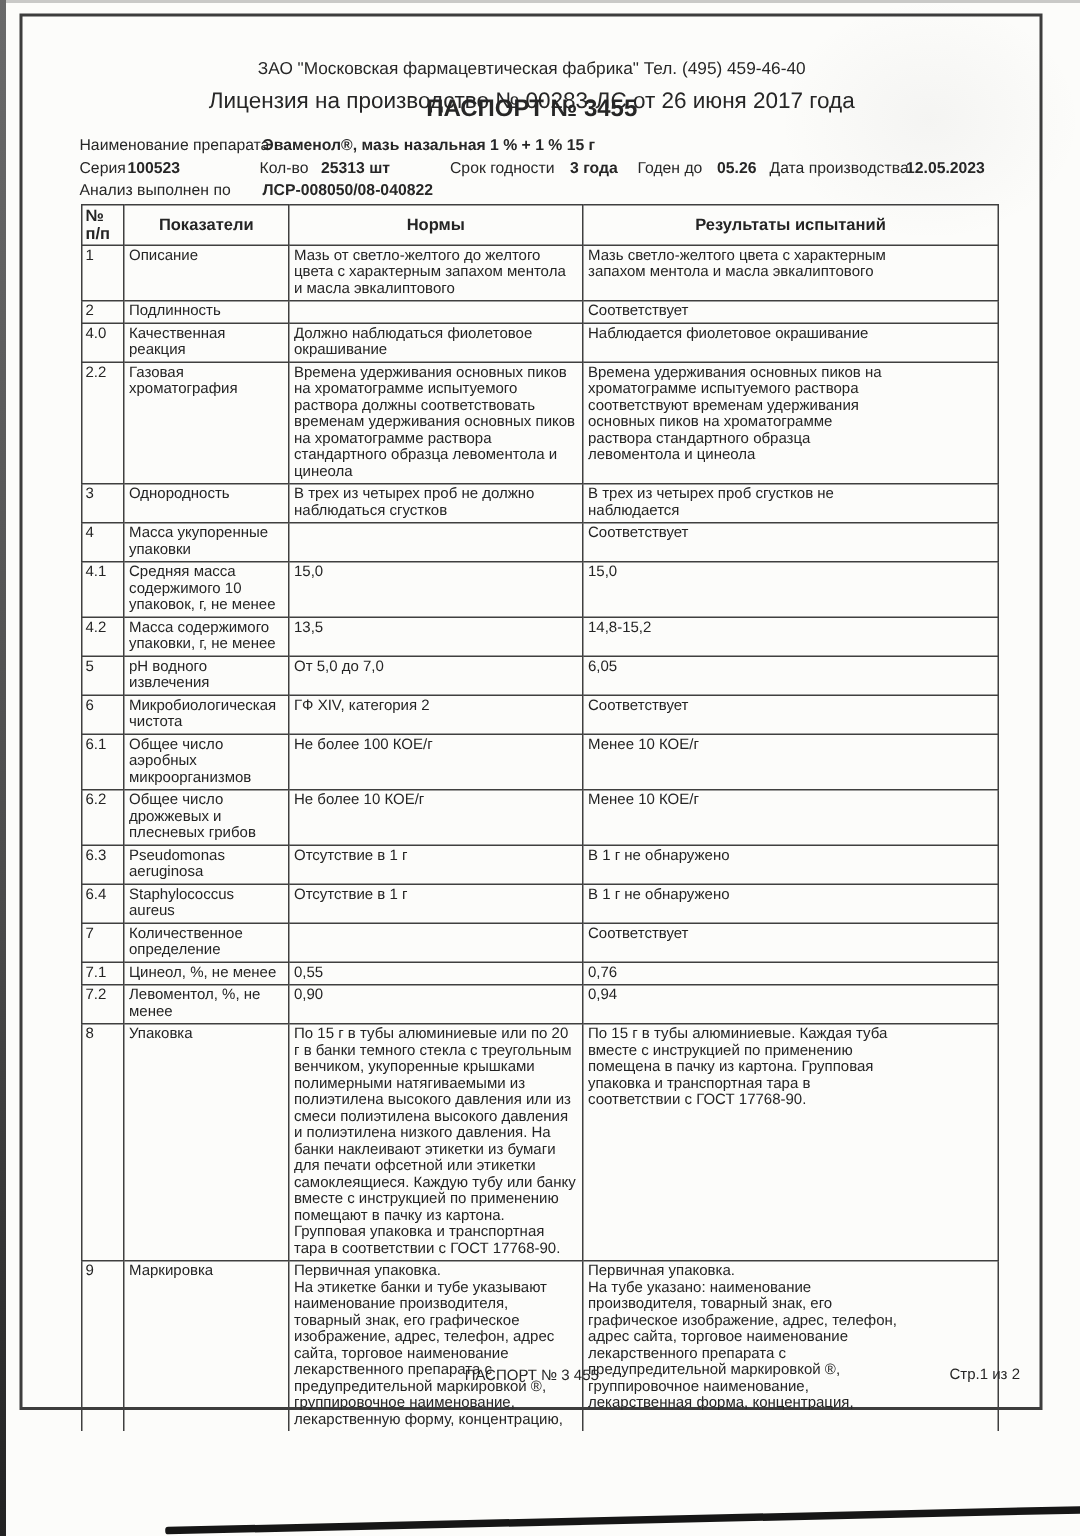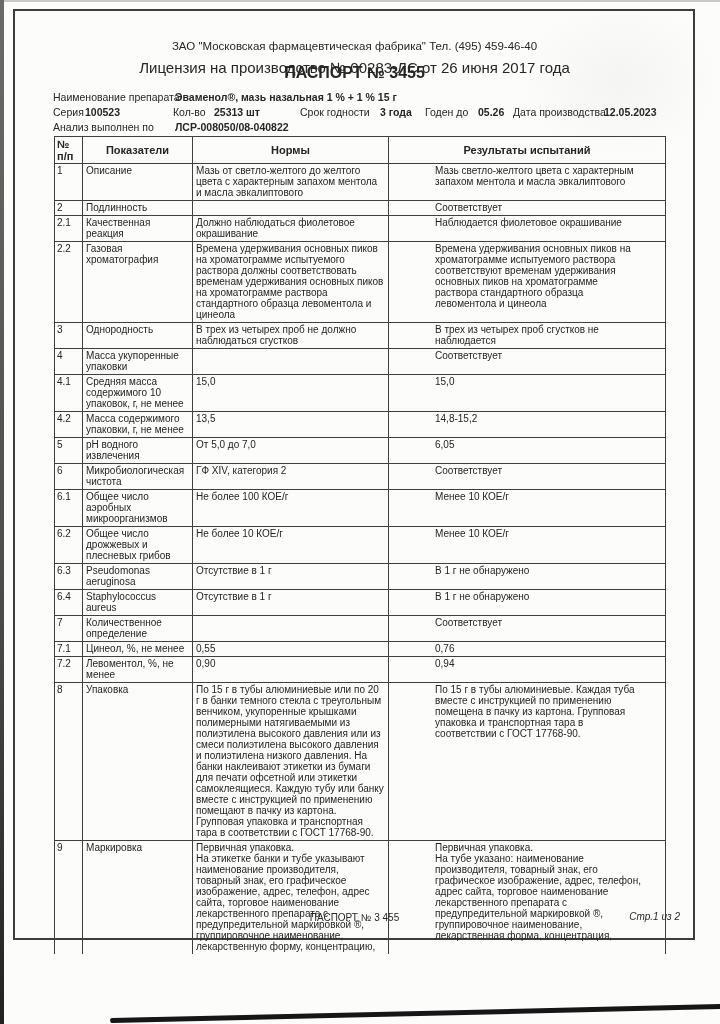--- a/index.html
+++ b/index.html
@@ -36,24 +36,24 @@
   table{border-collapse:collapse;table-layout:fixed;width:611px;
     font-size:10px;line-height:11px;color:#242424;}
   th,td{border:1px solid #3f3f3f;vertical-align:top;padding:1px 3px 2px 3px;
     box-sizing:border-box;overflow:hidden;}
   tr:last-child td{border-bottom:none;}
   th{font-weight:bold;font-size:11px;line-height:12px;vertical-align:middle;
     text-align:center;height:26px;white-space:pre-line;padding:1px 2px;}
   th.c-num{text-align:left;vertical-align:top;}
   td.c-num{padding-left:2px;}
   .cellwrap{white-space:pre-line;}
-  td.c-result .cellwrap{max-width:207px;margin-left:43px;}
+  td.c-result .cellwrap{max-width:207px;}
   
   .footer-center{position:absolute;left:13px;top:912px;width:683px;text-align:center;font-size:10px;}
-  .footer-right{position:absolute;left:600px;top:911px;width:80px;text-align:right;font-size:10px;font-style:italic;}
+  .footer-right{position:absolute;left:600px;top:911px;width:80px;text-align:right;font-size:10px;}
 </style>
 </head>
 <body>
 
 <div class="scan">
   <div class="shade"></div>
   <div class="edge-top"></div>
   <div class="edge-left"></div>
   <div class="page-frame"></div>
 
@@ -123,21 +123,21 @@
             </td>
             <td class="c-norm">
               <div class="cellwrap"></div>
             </td>
             <td class="c-result">
               <div class="cellwrap">Соответствует</div>
             </td>
           </tr>
           <tr>
             <td class="c-num">
-              <div class="cellwrap">2.1</div>
+              <div class="cellwrap">4.0</div>
             </td>
             <td class="c-indicator">
               <div class="cellwrap">Качественная реакция</div>
             </td>
             <td class="c-norm">
               <div class="cellwrap">Должно наблюдаться фиолетовое окрашивание</div>
             </td>
             <td class="c-result">
               <div class="cellwrap">Наблюдается фиолетовое окрашивание</div>
             </td>

